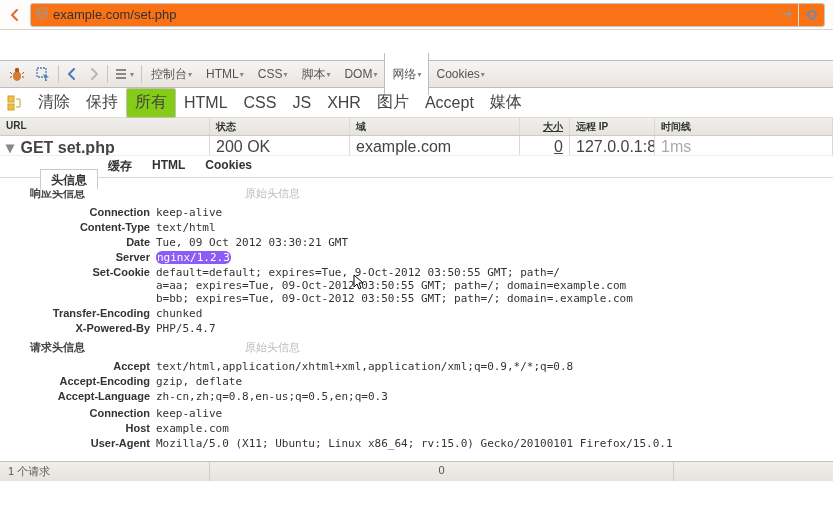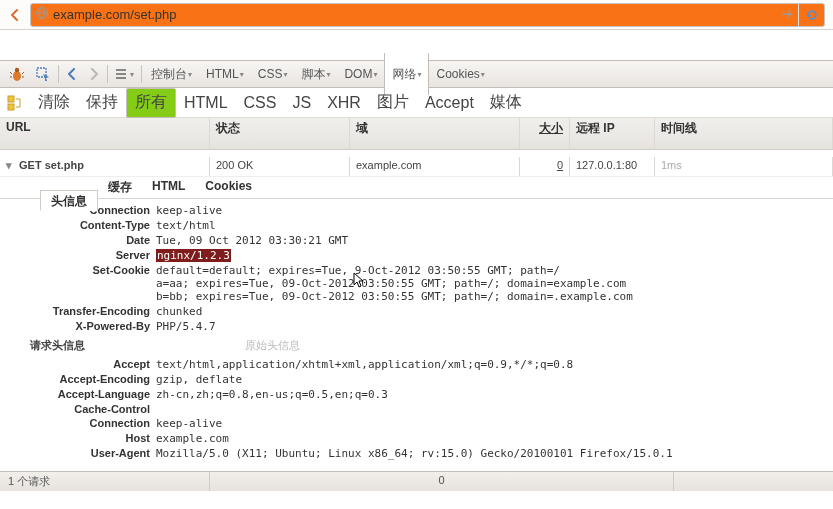--- a/index.html
+++ b/index.html
@@ -18,41 +18,41 @@
 .tb-sep { border-left: 1px solid #c9c4bf; margin: 0 2px; width: 1px; padding: 0; height: 18px; }
 .nav-arrow { color: #4a7dbf; font-size: 15px; padding: 0 6px; }
 .nav-arrow.dis { color: #bcb7b2; }
 .panel-tab { padding: 0 7px; font-size: 12px; color: #555; height: 42px; display: flex; align-items: center; }
 .panel-tab.active { background: #fff; border-left: 1px solid #c1bcb7; border-right: 1px solid #c1bcb7; }
 .dd { font-size: 8px; color: #888; margin-left: 1px; }
 .net-subtabs { display: flex; align-items: center; height: 30px; background: #fff; border-bottom: 1px solid #e0ddd9; padding-left: 6px; }
 .net-subtabs .ybar { width: 16px; height: 16px; margin-right: 8px; }
 .sub-item { padding: 0 8px; font-size: 16px; color: #444; height: 30px; display: flex; align-items: center; }
 .sub-item.active { border: 1px solid #c5c0bb; background: #84cc16; border-radius: 2px; text-align: center; }
-.net-header { display: flex; background: linear-gradient(#f1efec,#e6e3df); border-bottom: 1px solid #cfcbc6; font-size: 12px; font-weight: bold; height: 32px; }
+.net-header { display: flex; background: linear-gradient(#f1efec,#e6e3df); border-bottom: 1px solid #cfcbc6; font-size: 10px; font-weight: bold; height: 18px; }
 .net-header > div, .net-row > div { padding: 2px 6px; border-right: 1px solid #dcd8d3; overflow: hidden; white-space: nowrap; }
 .col-url { width: 210px; }
 .col-status { width: 140px; }
 .col-domain { width: 170px; }
 .col-size { width: 50px; text-align: right; text-decoration: underline; }
 .col-ip { width: 85px; }
 .col-time { flex: 1; }
-.net-row { display: flex; height: 20px; font-size: 11px; color: #444; border-bottom: 1px solid #eee; margin-top: 7px; }
+.net-row { display: flex; height: 20px; font-size: 16px; color: #444; border-bottom: 1px solid #eee; }
 .net-row .col-url { font-weight: bold; }
 .net-row .toggle { display: inline-block; width: 10px; color: #888; }
 .detail-tabs { display: flex; background: #fff; border-bottom: 1px solid #dad6d1; padding-left: 40px; height: 22px; }
 .dtab { padding: 2px 10px; font-size: 12px; font-weight: bold; color: #333; }
 .dtab.active { border: 1px solid #cfcac4; border-bottom: 1px solid #fff; background: #fff; position: relative; top: 13px; }
 .headers { padding: 4px 0 10px 0; font-family: "DejaVu Sans Mono","Lucida Console",monospace; font-size: 11px; }
 .section-title { font-weight: bold; font-family: "Lucida Sans", Arial, sans-serif; color: #444; padding: 4px 0 4px 30px; }
 .section-title .raw { font-weight: normal; color: #bbb; margin-left: 160px; font-family: "Microsoft YaHei","WenQuanYi Micro Hei",sans-serif; }
 .hdr-row { display: flex; padding: 1px 0; }
 .hdr-name { width: 156px; text-align: right; padding-right: 6px; font-weight: bold; color: #333; font-family: "Lucida Sans", Arial, sans-serif; font-size: 11px; }
 .hdr-val { flex: 1; color: #333; white-space: pre; }
-.hl { background: #7f1d1d; color: #fff; padding: 0 1px; }
+.hl { background: #8b5cf6; color: #fff; padding: 0 1px; border-radius: 6px; }
 .cursor { position: relative; display: inline-block; }
 .cursor svg { position: absolute; top: -2px; left: -2px; }
 .status-bar { display: flex; background: linear-gradient(#f2efeb,#e6e2dd); border-top: 1px solid #c4bfb9; height: 20px; font-size: 11px; color: #555; }
 .status-bar > div { padding: 2px 8px; }
 .status-bar .mid { flex: 1; text-align: center; }
 </style>
 </head>
 <body>
 
 <div class="browser-bar">
@@ -193,20 +193,21 @@
 </div>
 
 <div class="detail-tabs">
   <div class="dtab active">头信息</div>
   <div class="dtab">缓存</div>
   <div class="dtab">HTML</div>
   <div class="dtab">Cookies</div>
 </div>
 
 <div class="headers">
+  <div class="section-title"><span>响应头信息</span><span class="raw">原始头信息</span></div>
 
   <div class="hdr-row">
       <div class="hdr-name">Connection</div>
       <div class="hdr-val">keep-alive</div>
     </div>
   <div class="hdr-row">
       <div class="hdr-name">Content-Type</div>
       <div class="hdr-val">text/html</div>
     </div>
   <div class="hdr-row">
@@ -242,21 +243,20 @@
     </div>
   <div class="hdr-row">
       <div class="hdr-name">Accept-Encoding</div>
       <div class="hdr-val">gzip, deflate</div>
     </div>
   <div class="hdr-row">
       <div class="hdr-name">Accept-Language</div>
       <div class="hdr-val">zh-cn,zh;q=0.8,en-us;q=0.5,en;q=0.3</div>
     </div>
   <div class="hdr-row">
-      <div class="hdr-name">Cache-Control</div>
     </div>
   <div class="hdr-row">
       <div class="hdr-name">Connection</div>
       <div class="hdr-val">keep-alive</div>
     </div>
   <div class="hdr-row">
       <div class="hdr-name">Host</div>
       <div class="hdr-val">example.com</div>
     </div>
   <div class="hdr-row">

